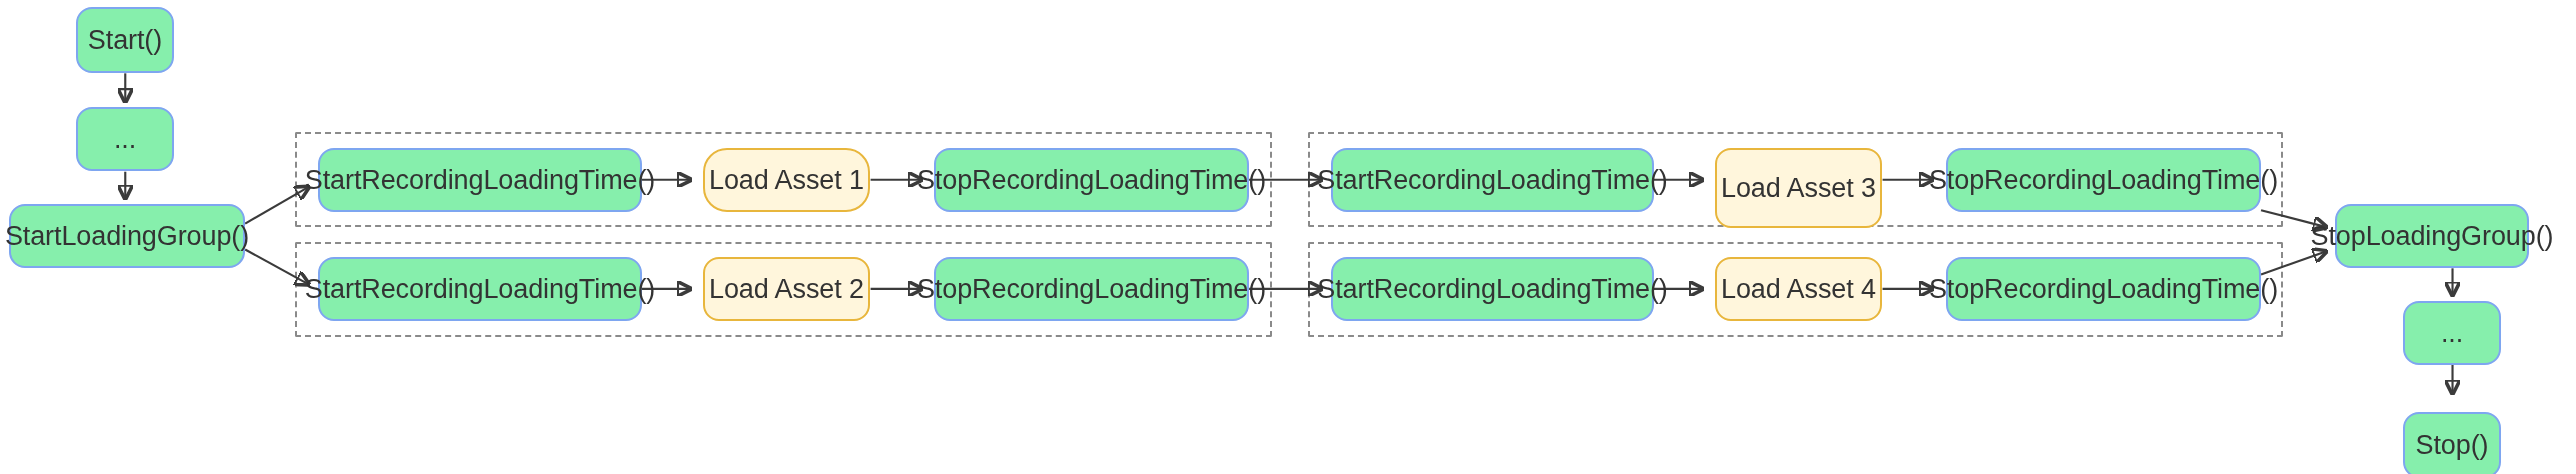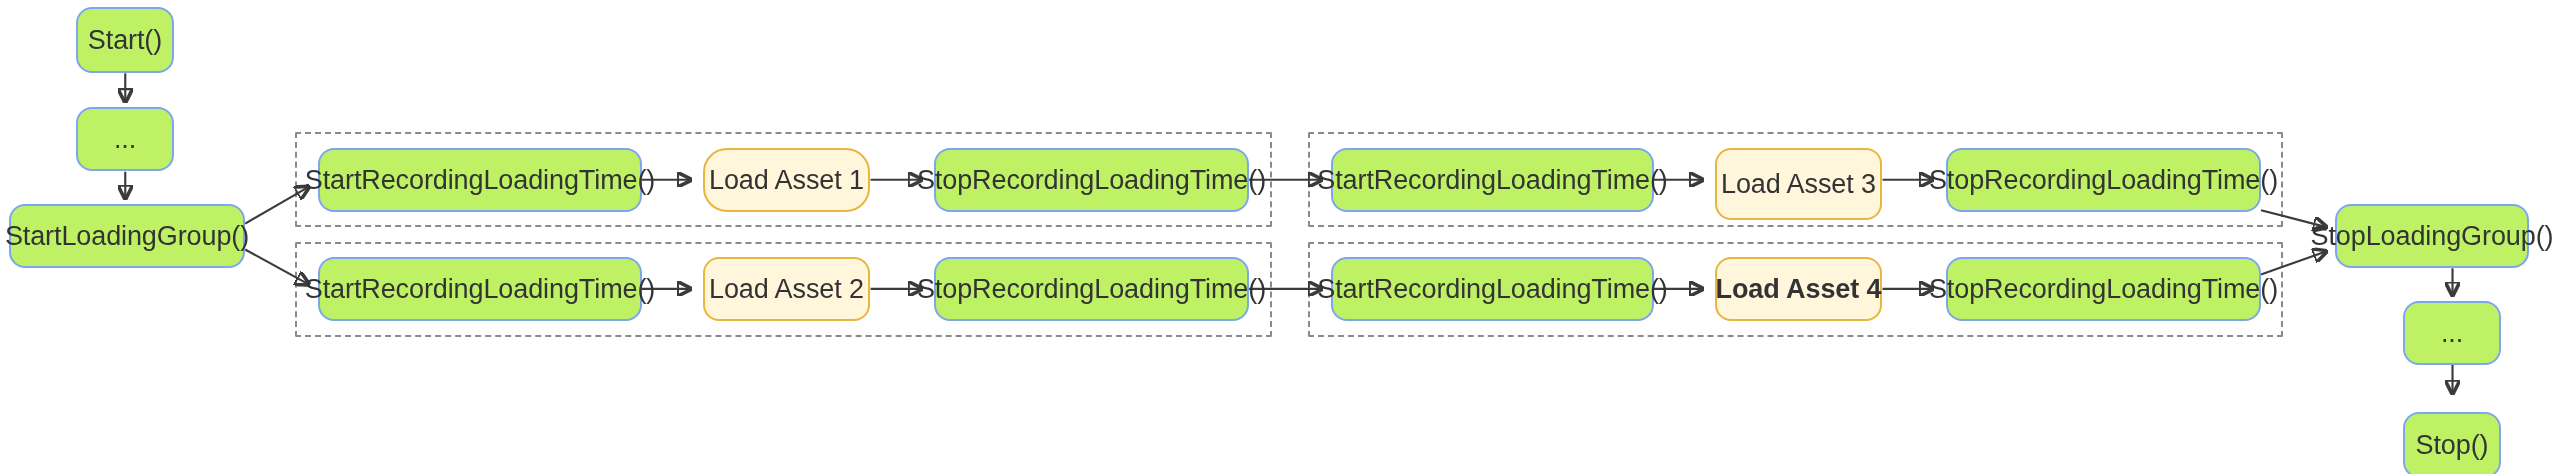--- a/index.html
+++ b/index.html
@@ -26,21 +26,21 @@
     align-items: center;
     justify-content: center;
     border-radius: 16px;
     font-size: 27px;
     line-height: 1;
     color: #333333;
     white-space: nowrap;
     letter-spacing: -0.1px;
   }
   .node.blue {
-    background: #bef264;
+    background: #86efac;
     border: 2.2px solid #7EA6F0;
   }
   .node.yellow {
     background: #FFF6DC;
     border: 2.2px solid #E8B63C;
   }
   .node .node-label {
     pointer-events: none;
   }
   
@@ -144,31 +144,31 @@
   <div class="node yellow" style="left:703px; top:257px; width:167px; height:64px;">
     <span class="node-label">Load Asset 2</span>
   </div>
   <div class="node blue" style="left:934px; top:257px; width:315px; height:64px;">
     <span class="node-label">StopRecordingLoadingTime()</span>
   </div>
 
   <div class="node blue" style="left:1331px; top:148px; width:323px; height:64px;">
     <span class="node-label">StartRecordingLoadingTime()</span>
   </div>
-  <div class="node yellow" style="left:1715px; top:148px; width:167px; height:72px;">
+  <div class="node yellow" style="left:1715px; top:148px; width:167px; height:80px;">
     <span class="node-label">Load Asset 3</span>
   </div>
   <div class="node blue" style="left:1946px; top:148px; width:315px; height:64px;">
     <span class="node-label">StopRecordingLoadingTime()</span>
   </div>
 
   <div class="node blue" style="left:1331px; top:257px; width:323px; height:64px;">
     <span class="node-label">StartRecordingLoadingTime()</span>
   </div>
-  <div class="node yellow" style="left:1715px; top:257px; width:167px; height:64px;font-weight:bold;">
+  <div class="node yellow" style="left:1715px; top:257px; width:167px; height:64px;">
     <span class="node-label">Load Asset 4</span>
   </div>
   <div class="node blue" style="left:1946px; top:257px; width:315px; height:64px;">
     <span class="node-label">StopRecordingLoadingTime()</span>
   </div>
 
   <div class="node blue" style="left:2335px; top:204px; width:194px; height:64px;align-items:center;">
     <span class="node-label">StopLoadingGroup()</span>
   </div>
 

